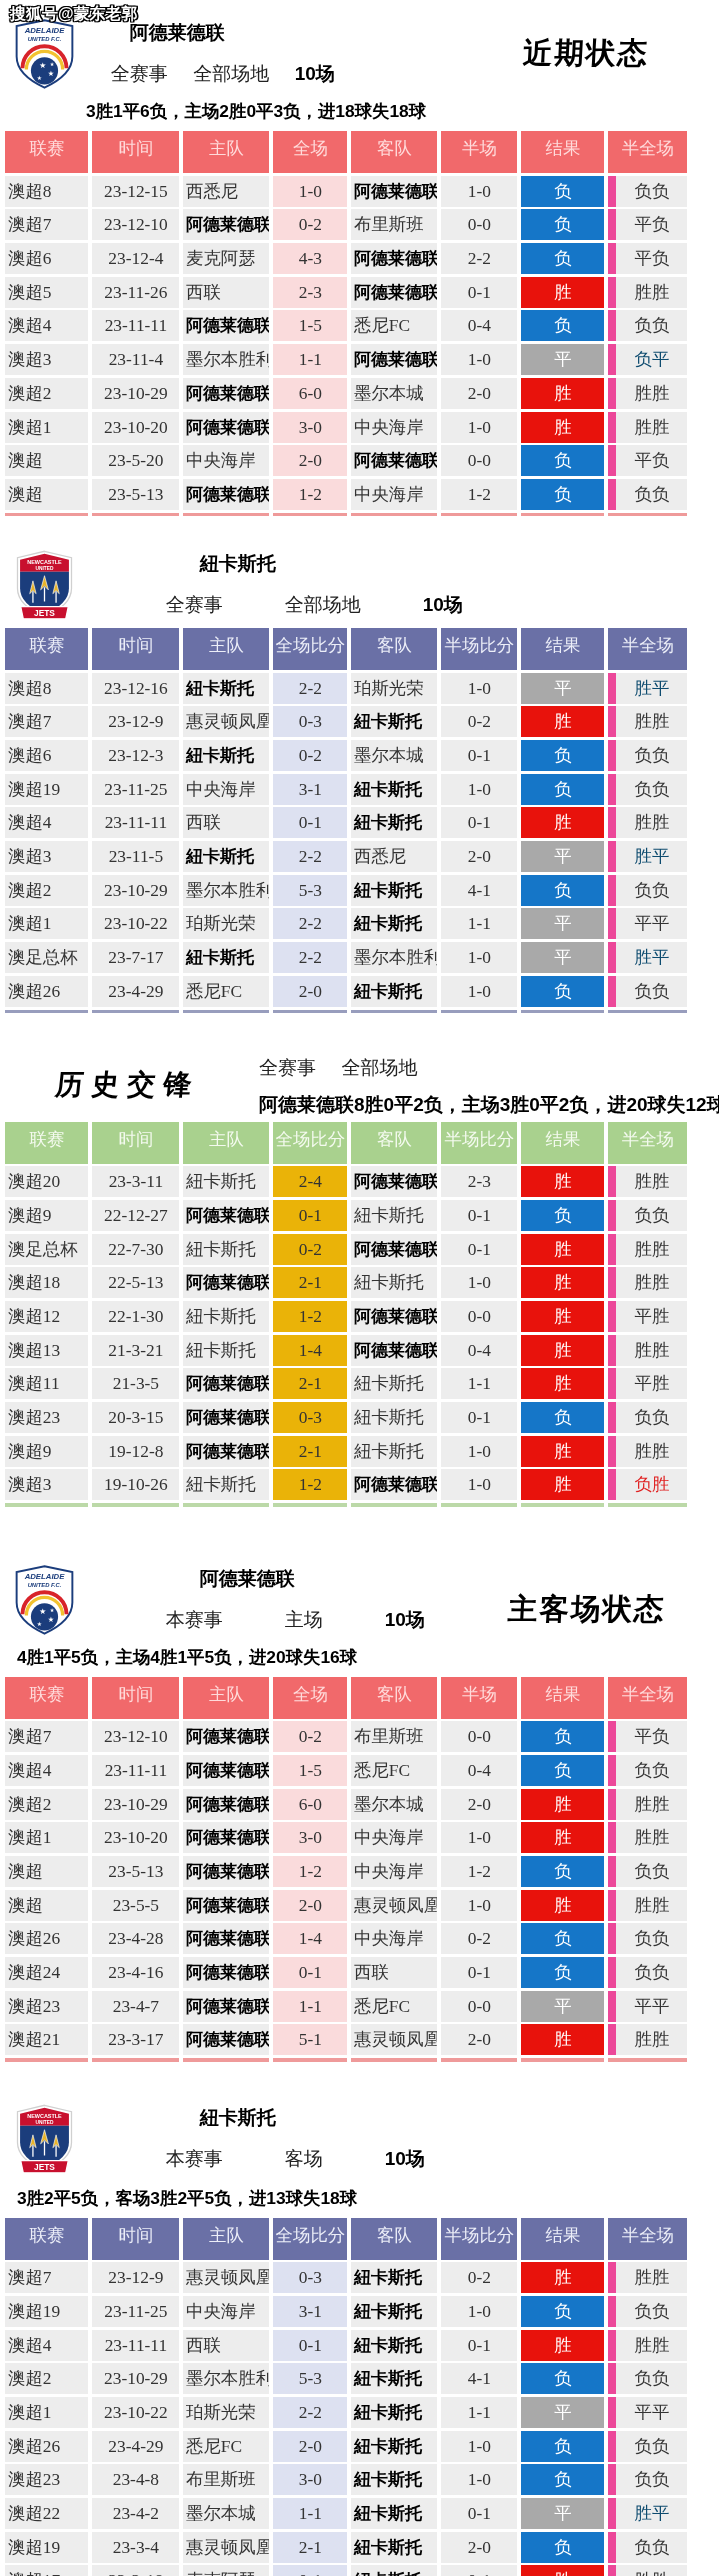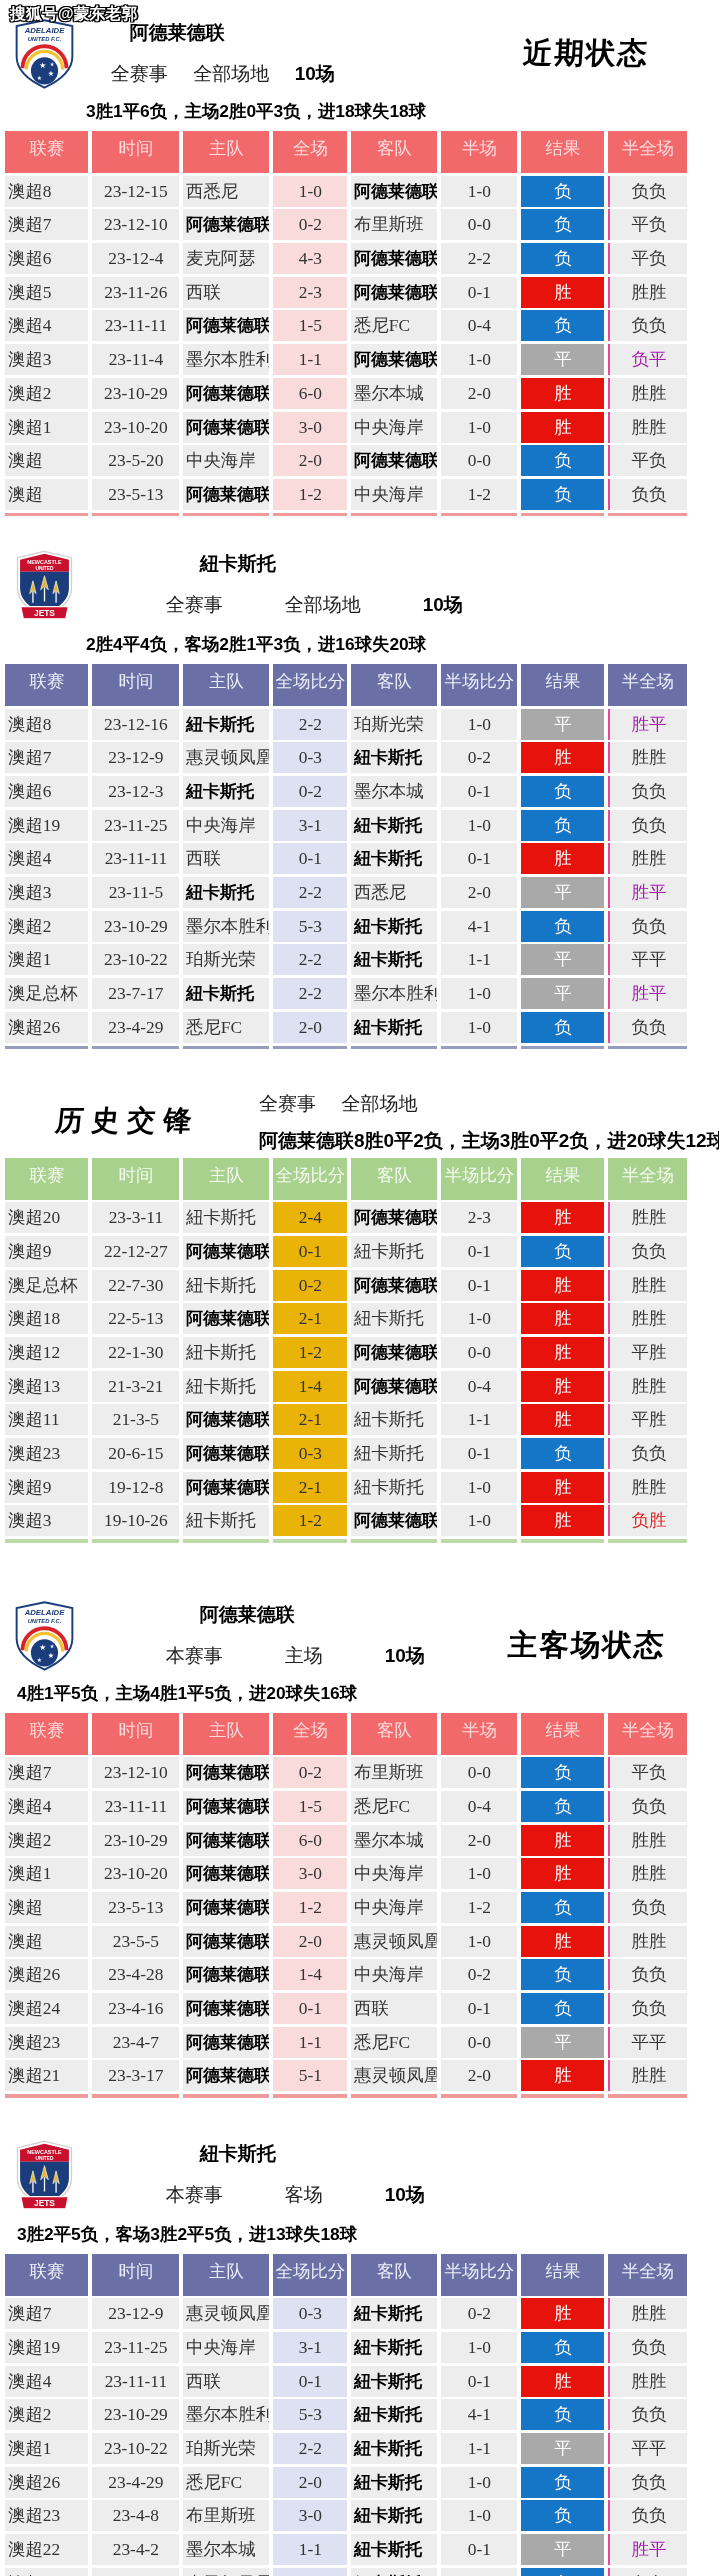--- a/index.html
+++ b/index.html
@@ -28,22 +28,22 @@
   .history-meta{margin-left:59px}
   .history-meta .filters{margin:0;gap:25.5px}
   .history-summary{font:700 19px "Liberation Sans",sans-serif;color:#000;margin-top:10.7px;white-space:nowrap}
   .match-table{display:grid;grid-template-columns:83px 87px 86px 74px 86px 76px 83px 79px;gap:2.7px 4px;margin-left:5.4px;margin-top:4px;font-size:17.4px}
   .hcell{height:42px;line-height:34px;text-align:center;overflow:hidden;white-space:nowrap}
   .cell{height:31px;line-height:31px;background:#ededed;text-align:center;overflow:hidden;white-space:nowrap;color:#333}
   .al{text-align:left;padding-left:2.7px}
   .strong{font-family:"Liberation Sans",sans-serif;font-weight:700;font-size:17px;color:#000}
   .res{display:flex;align-items:center;justify-content:center;color:#fff}
   .res-win{background:#e8120c}.res-loss{background:#1576c8}.res-draw{background:#a9a9a9}
-  .htft{border-left:2px solid #ec4899}
-  .htft-blue{color:#a21caf}.htft-red{color:#e02020}
+  .htft{border-left:8px solid #ec4899}
+  .htft-blue{color:#0c4a6e}.htft-red{color:#e02020}
   .uline{height:3.4px}
   .t-red .hcell{background:#f1696b;color:#ffdbdb}
   .t-red .score{background:#fadbdc}
   .t-red .uline{background:#ef9a9a}
   .t-purple .hcell{background:#6a70a6;color:#eceef8}
   .t-purple .score{background:#dde1f1}
   .t-purple .uline{background:#989dbd}
   .t-green .hcell{background:#a9d18e;color:#f4faef}
   .t-green .score{background:#eab308}
   .t-green .uline{background:#bcd9a8}
@@ -194,21 +194,20 @@
   </svg></div>
         <div class="meta">
           <div class="team-name">紐卡斯托</div>
           <div class="filters">
             <span class="filter">全赛事</span>
             <span class="filter">全部场地</span>
             <span class="count">10场</span>
           </div>
         </div>
       </div>
-      <div class="summary">2胜4平4负，客场2胜1平3负，进16球失20球</div>
       <div class="match-table">
         <div class="hcell">联赛</div>
         <div class="hcell">时间</div>
         <div class="hcell">主队</div>
         <div class="hcell">全场比分</div>
         <div class="hcell">客队</div>
         <div class="hcell">半场比分</div>
         <div class="hcell">结果</div>
         <div class="hcell">半全场</div>
         <div class="cell al">澳超8</div>
@@ -371,21 +370,21 @@
         <div class="cell htft">胜胜</div>
         <div class="cell al">澳超11</div>
         <div class="cell">21-3-5</div>
         <div class="cell al strong">阿德莱德联</div>
         <div class="cell score">2-1</div>
         <div class="cell al">紐卡斯托</div>
         <div class="cell">1-1</div>
         <div class="cell res res-win">胜</div>
         <div class="cell htft">平胜</div>
         <div class="cell al">澳超23</div>
-        <div class="cell">20-6-15</div>
+        <div class="cell">20-3-15</div>
         <div class="cell al strong">阿德莱德联</div>
         <div class="cell score">0-3</div>
         <div class="cell al">紐卡斯托</div>
         <div class="cell">0-1</div>
         <div class="cell res res-loss">负</div>
         <div class="cell htft">负负</div>
         <div class="cell al">澳超9</div>
         <div class="cell">19-12-8</div>
         <div class="cell al strong">阿德莱德联</div>
         <div class="cell score">2-1</div>

